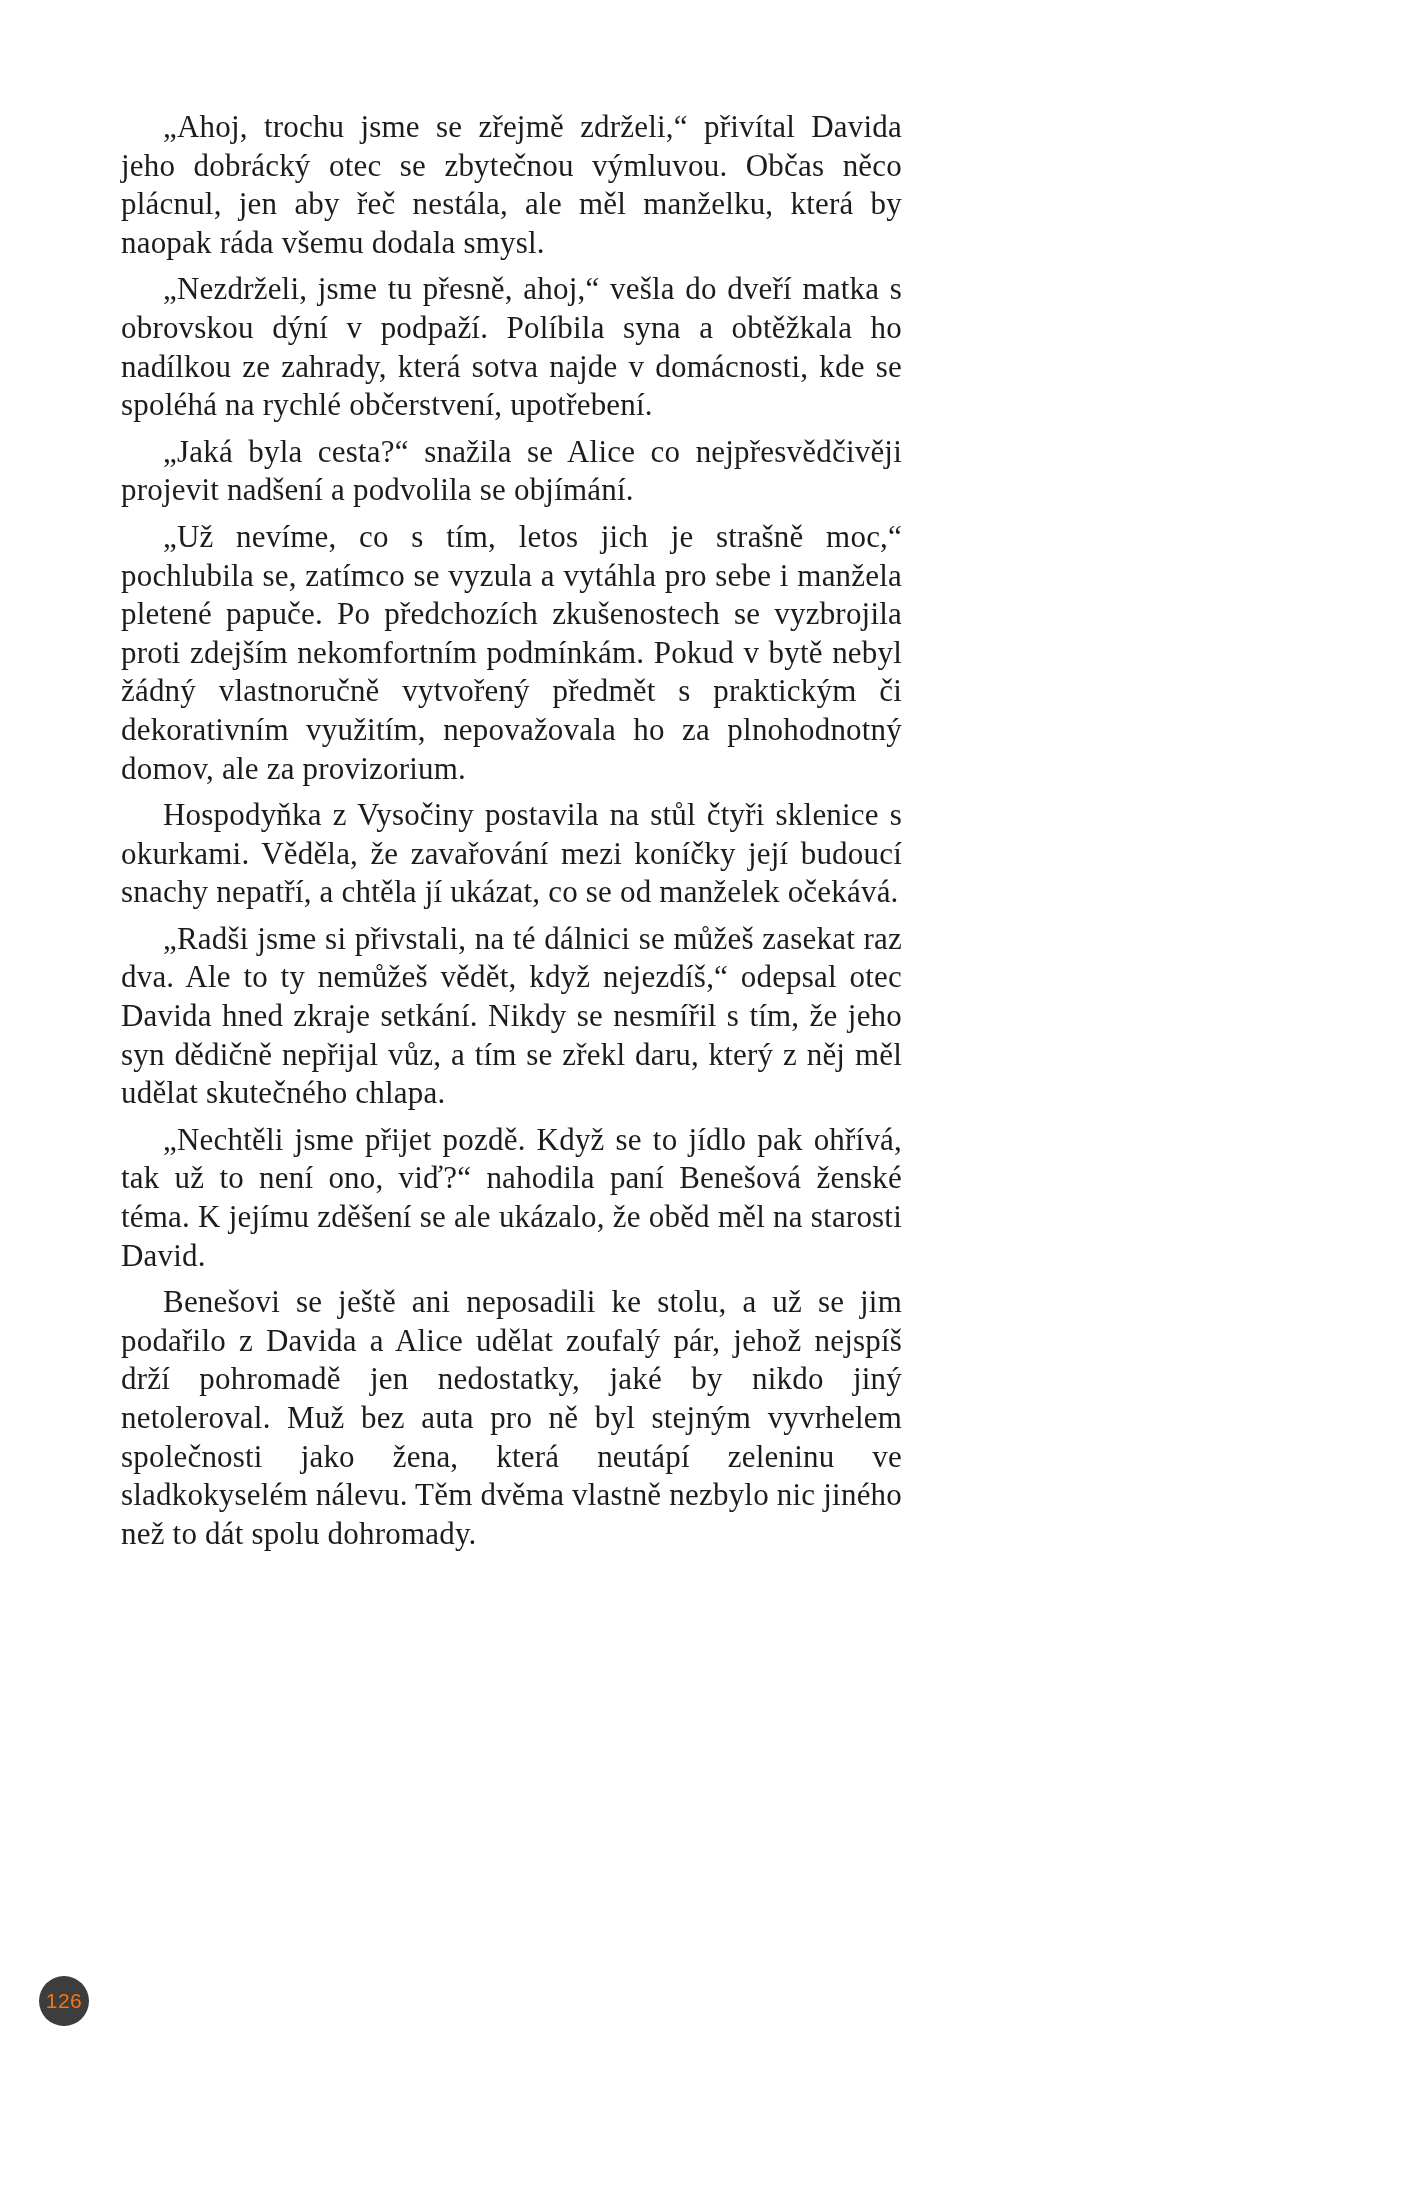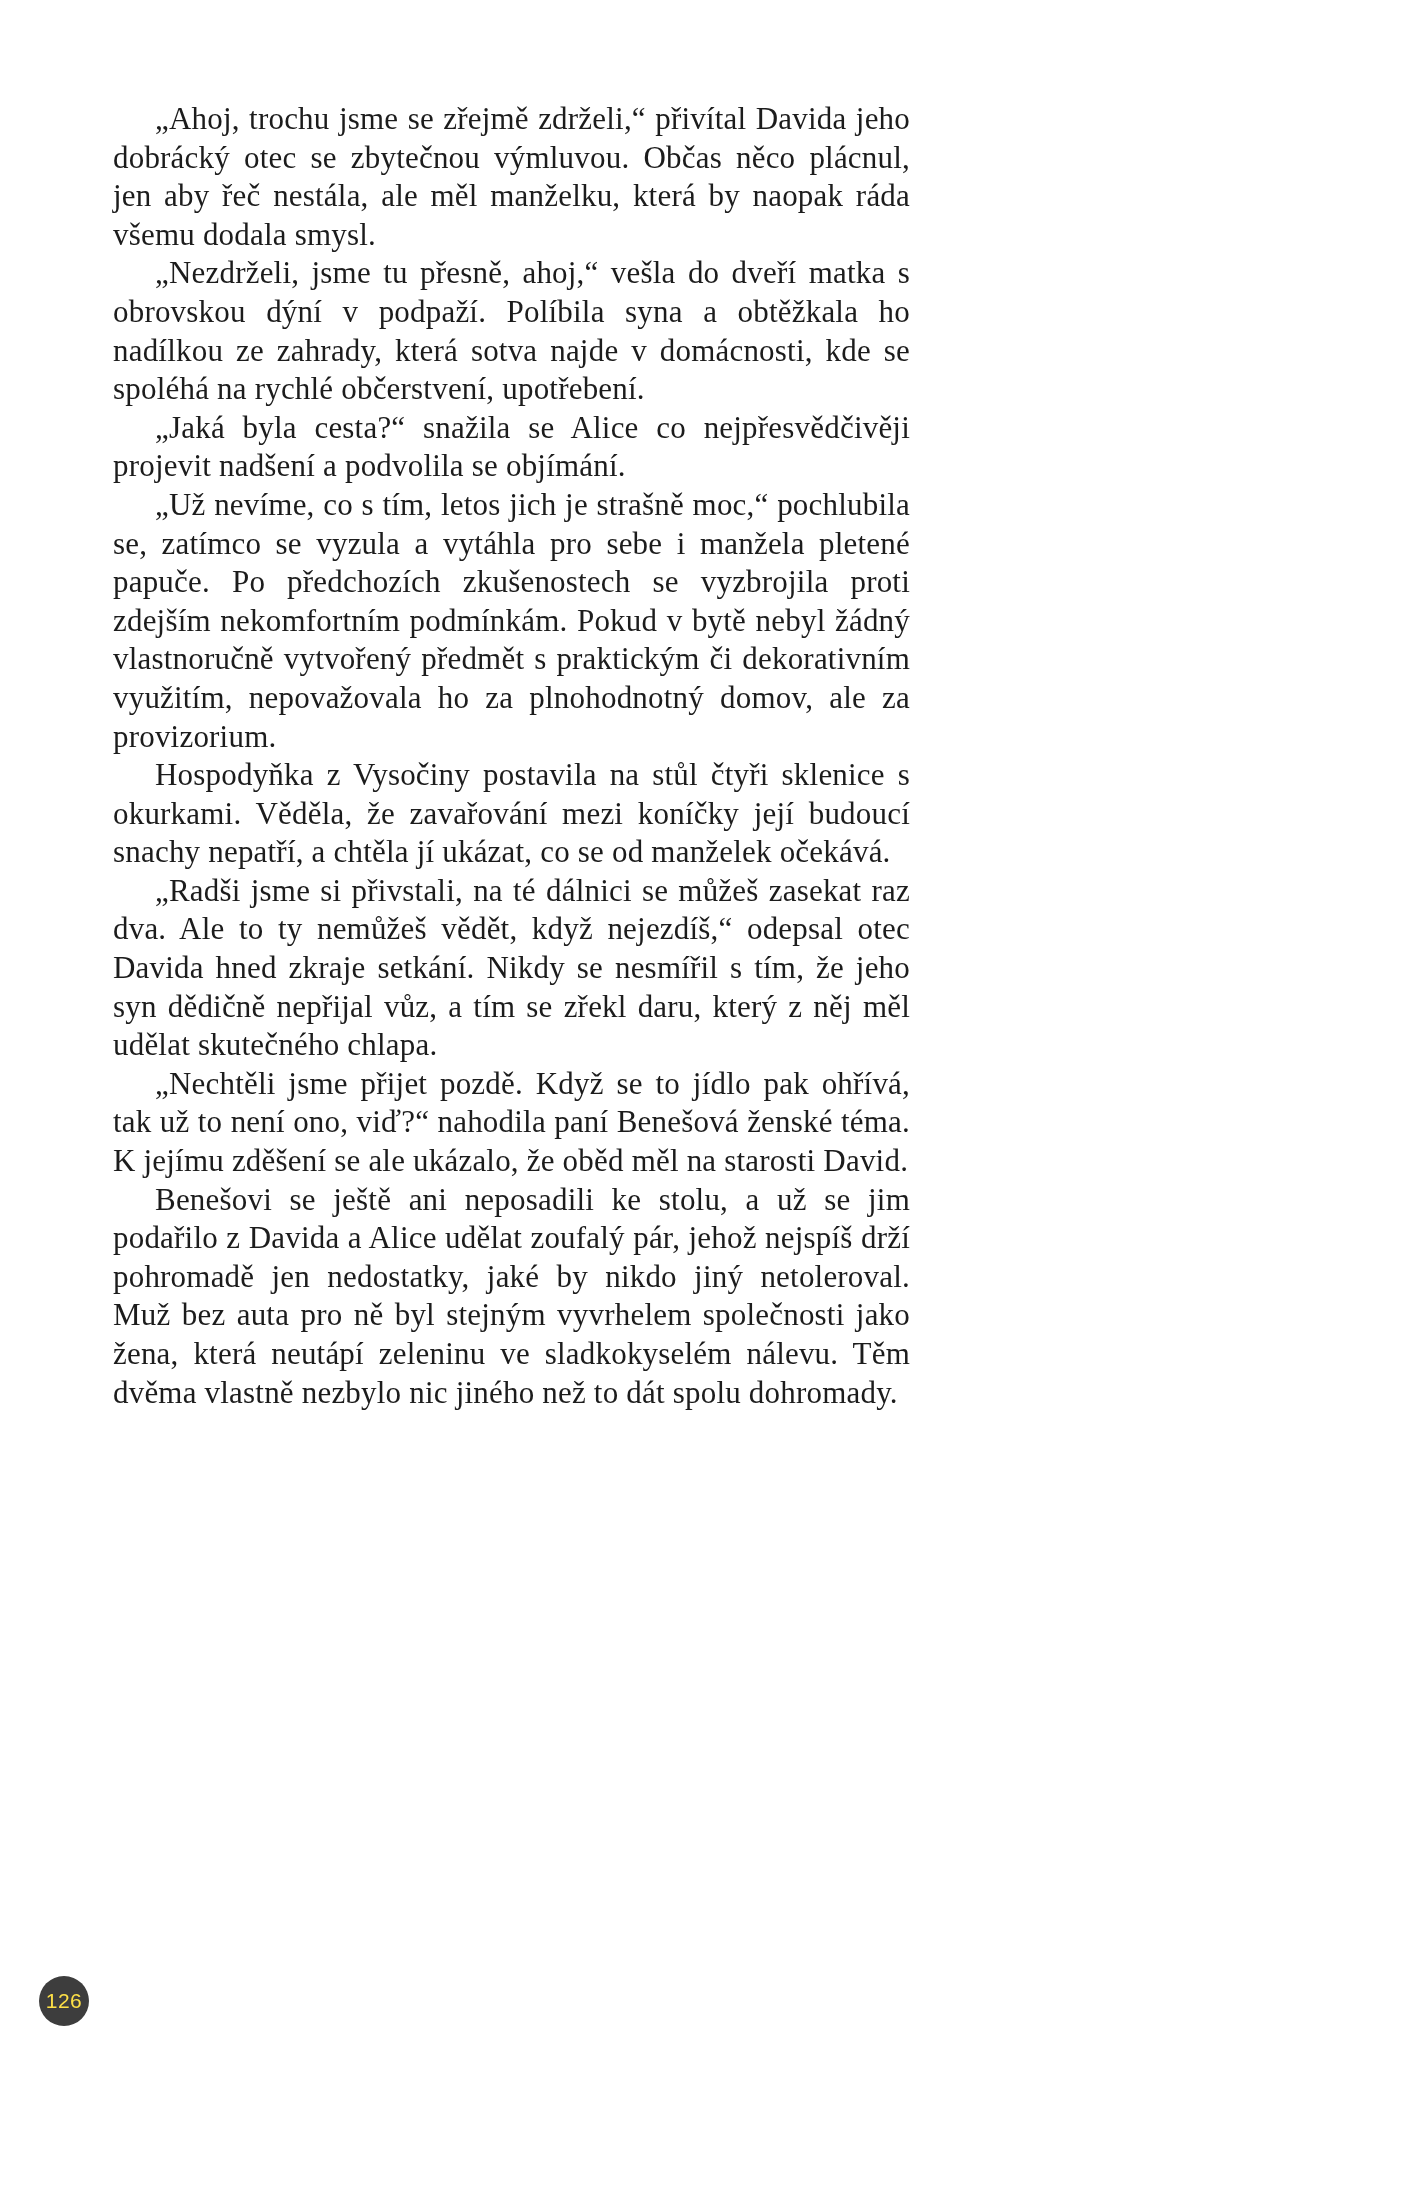--- a/index.html
+++ b/index.html
@@ -24,42 +24,42 @@
     position: absolute;
     left: 113px;
     top: 100px;
     width: 797px;
     font-size: 31px;
     line-height: 38.6px;
     text-align: justify;
     letter-spacing: 0.2px;
   }
   .text-block p {
-    margin: 0;
+    margin: 8px;
     padding: 0;
     text-indent: 42px;
     hyphens: auto;
     -webkit-hyphens: auto;
   }
   .page-number-badge {
     position: absolute;
     left: 39px;
     top: 1976px;
     width: 50px;
     height: 50px;
     border-radius: 50%;
     background: #3d3d3d;
     display: flex;
     align-items: center;
     justify-content: center;
   }
   .page-number-badge span {
     font-family: "Liberation Sans", "DejaVu Sans", sans-serif;
     font-size: 21px;
-    color: #fde047;
+    color: #f97316;
     letter-spacing: 0.5px;
   }
 </style>
 </head>
 <body>
 
 <div class="book-page">
   <div class="text-block">
     <p>„Ahoj, trochu jsme se zřejmě zdrželi,“ přivítal Davida jeho dobrácký otec se zbytečnou výmluvou. Občas něco plácnul, jen aby řeč nestála, ale měl manželku, která by naopak ráda všemu dodala smysl.</p>
     <p>„Nezdrželi, jsme tu přesně, ahoj,“ vešla do dveří matka s obrovskou dýní v podpaží. Políbila syna a obtěžkala ho nadílkou ze zahrady, která sotva najde v domácnosti, kde se spoléhá na rychlé občerstvení, upotřebení.</p>

